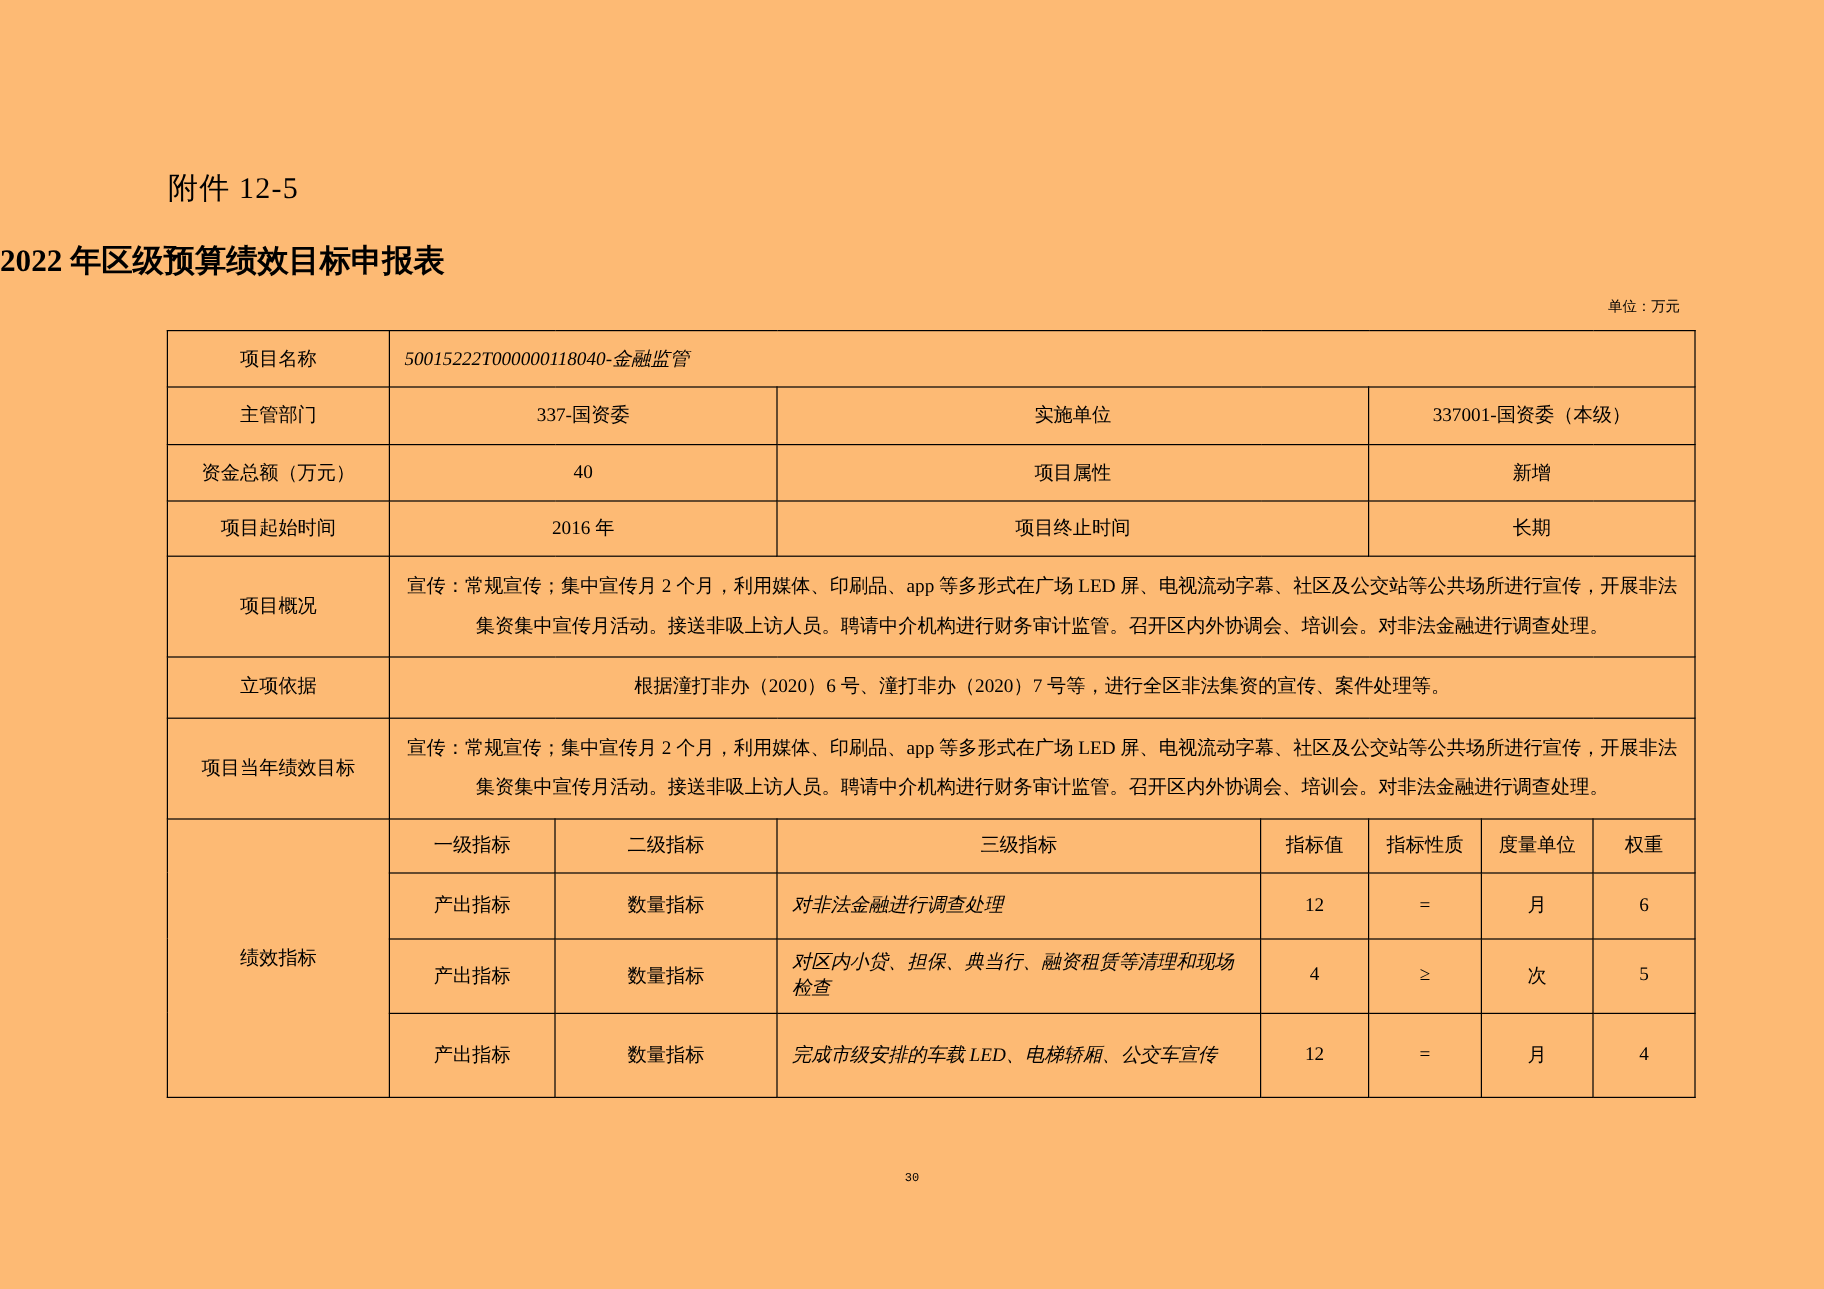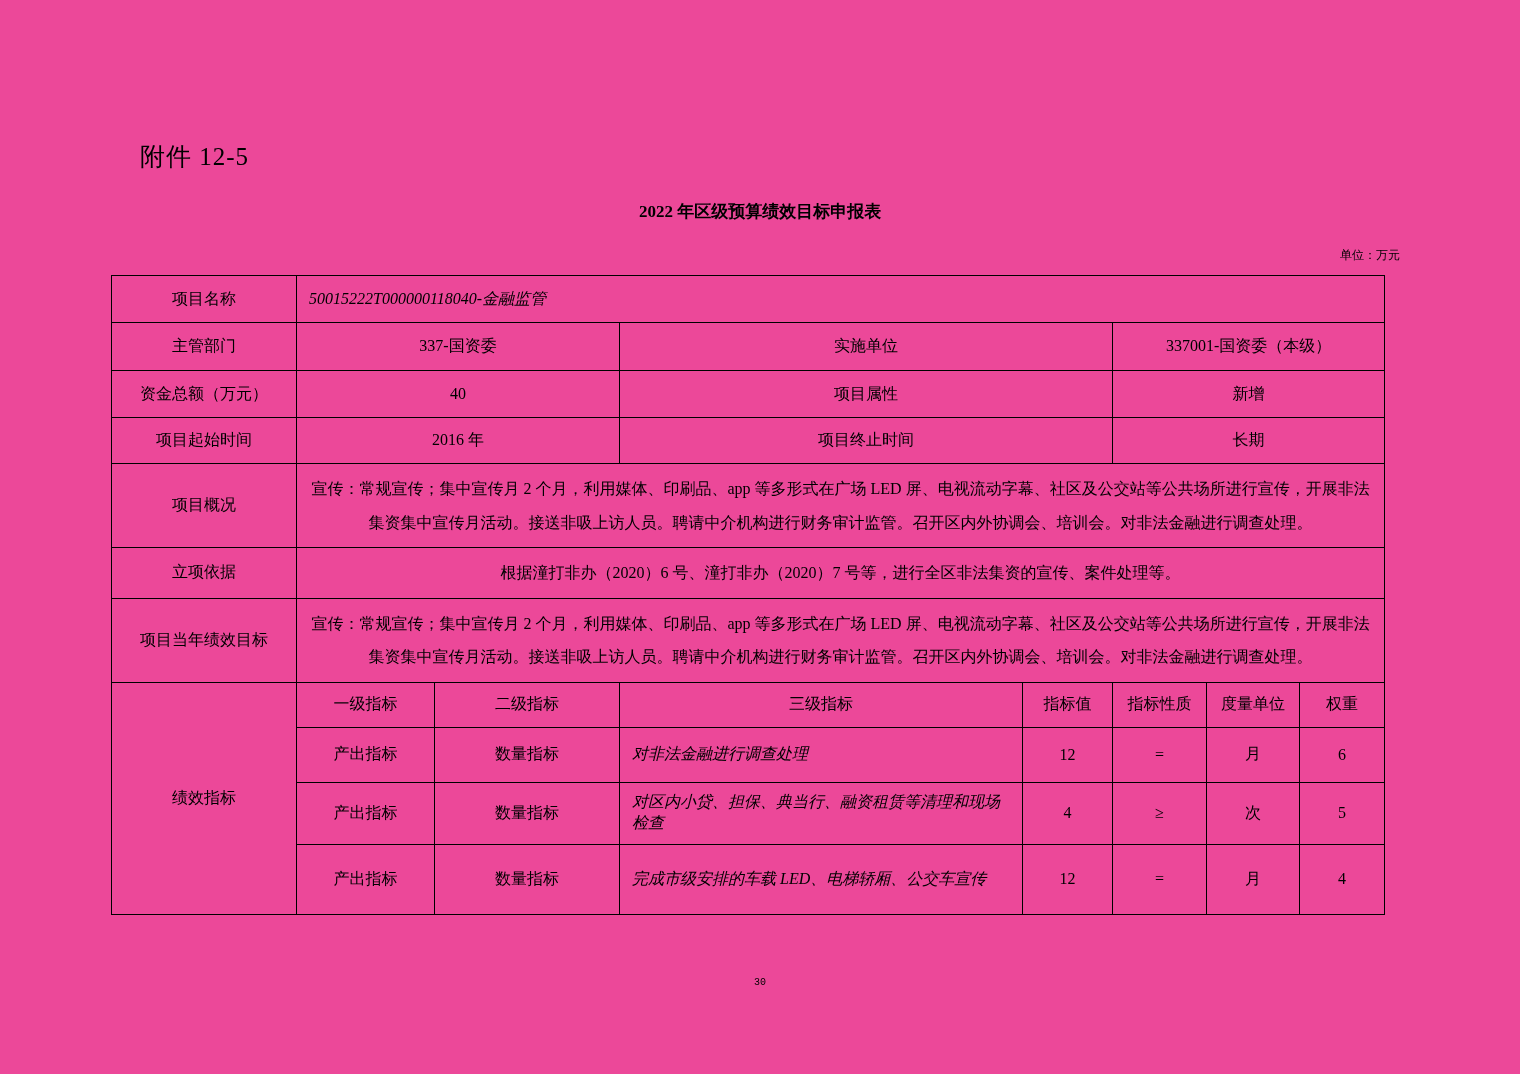--- a/index.html
+++ b/index.html
@@ -6,49 +6,49 @@
     margin: 0;
     padding: 0;
     background: #ffffff;
     color: #000000;
     font-family: "Liberation Serif", "DejaVu Serif", serif;
   }
   .page {
     position: relative;
     width: 1520px;
     height: 1074px;
-    background: #ec4899;
+    background: #fdba74;
     overflow: hidden;
   }
   .attachment {
     position: absolute;
     left: 140px;
     top: 140px;
     font-size: 25px;
     letter-spacing: 1px;
   }
   .title {
     position: absolute;
     left: 0;
     top: 200px;
     width: 100%;
-    text-align: center;
-    font-size: 17px;
+    text-align: left;
+    font-size: 26px;
     font-weight: bold;
     margin: 0;
   }
   .unit-note {
     position: absolute;
     right: 120px;
     top: 247px;
     font-size: 12px;
   }
   table.form-table {
     position: absolute;
-    left: 111px;
+    left: 139px;
     top: 275px;
     width: 1273px;
     border-collapse: collapse;
     table-layout: fixed;
     font-size: 16px;
   }
   table.form-table td {
     border: 1px solid #000000;
     text-align: center;
     vertical-align: middle;

